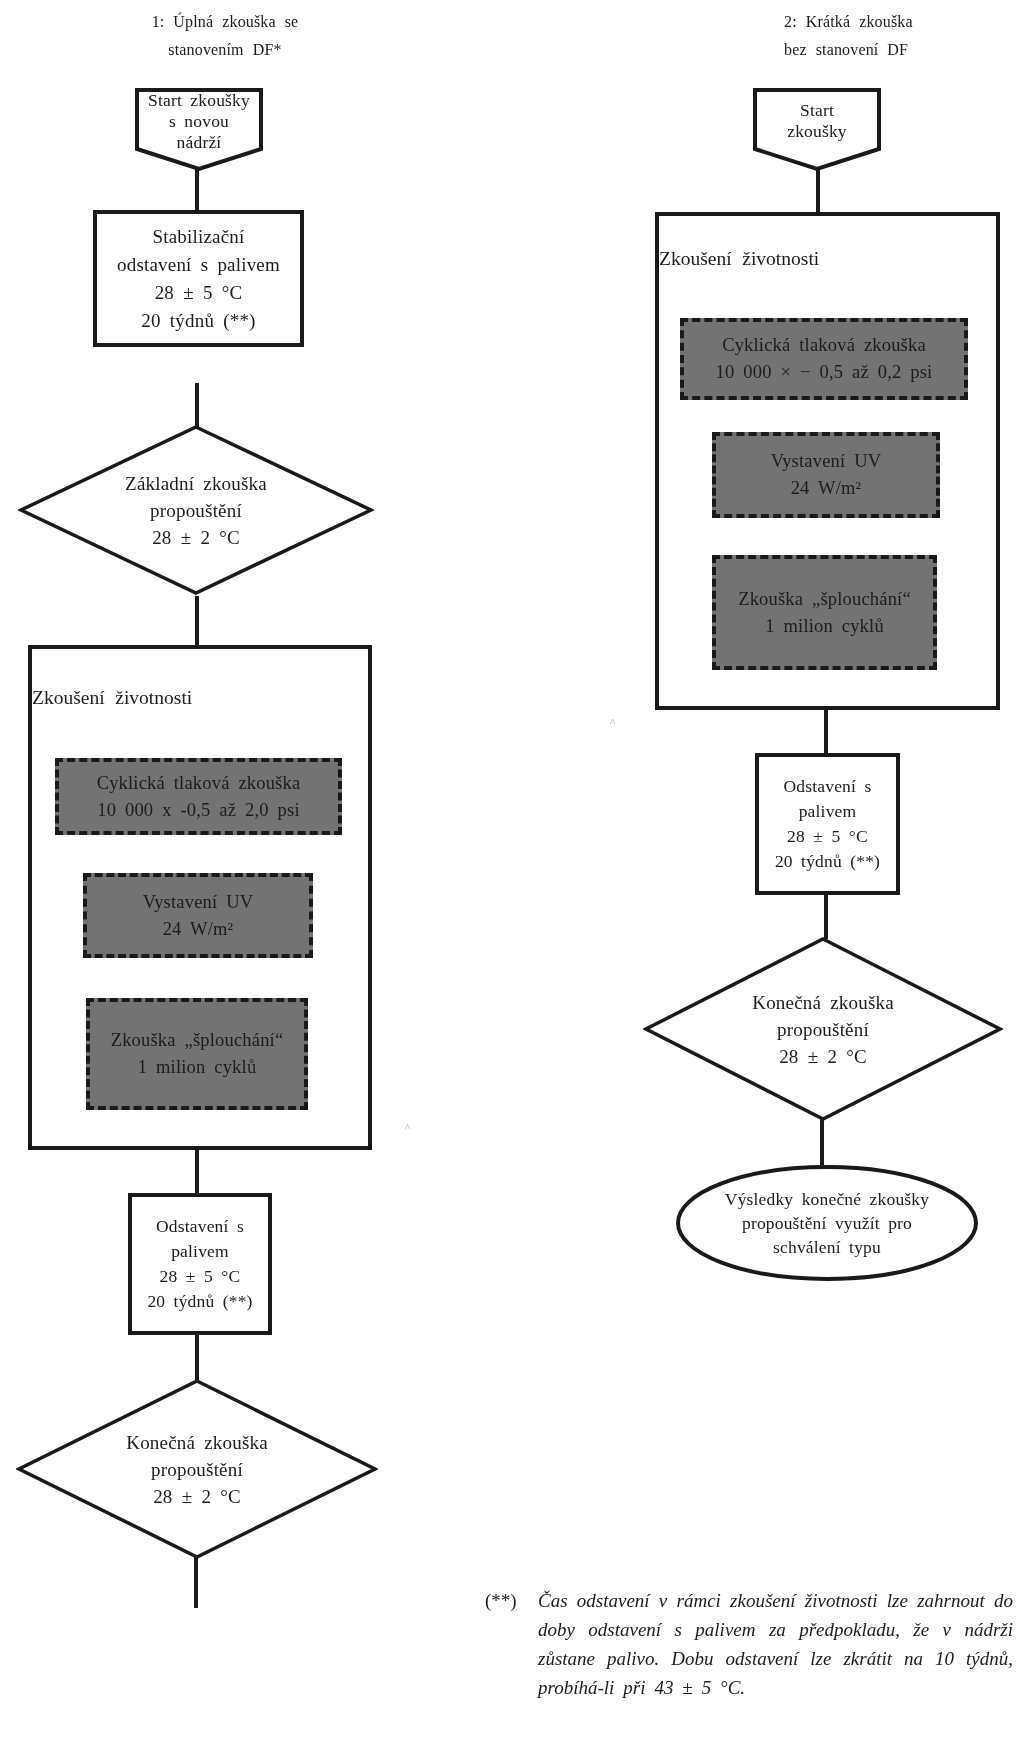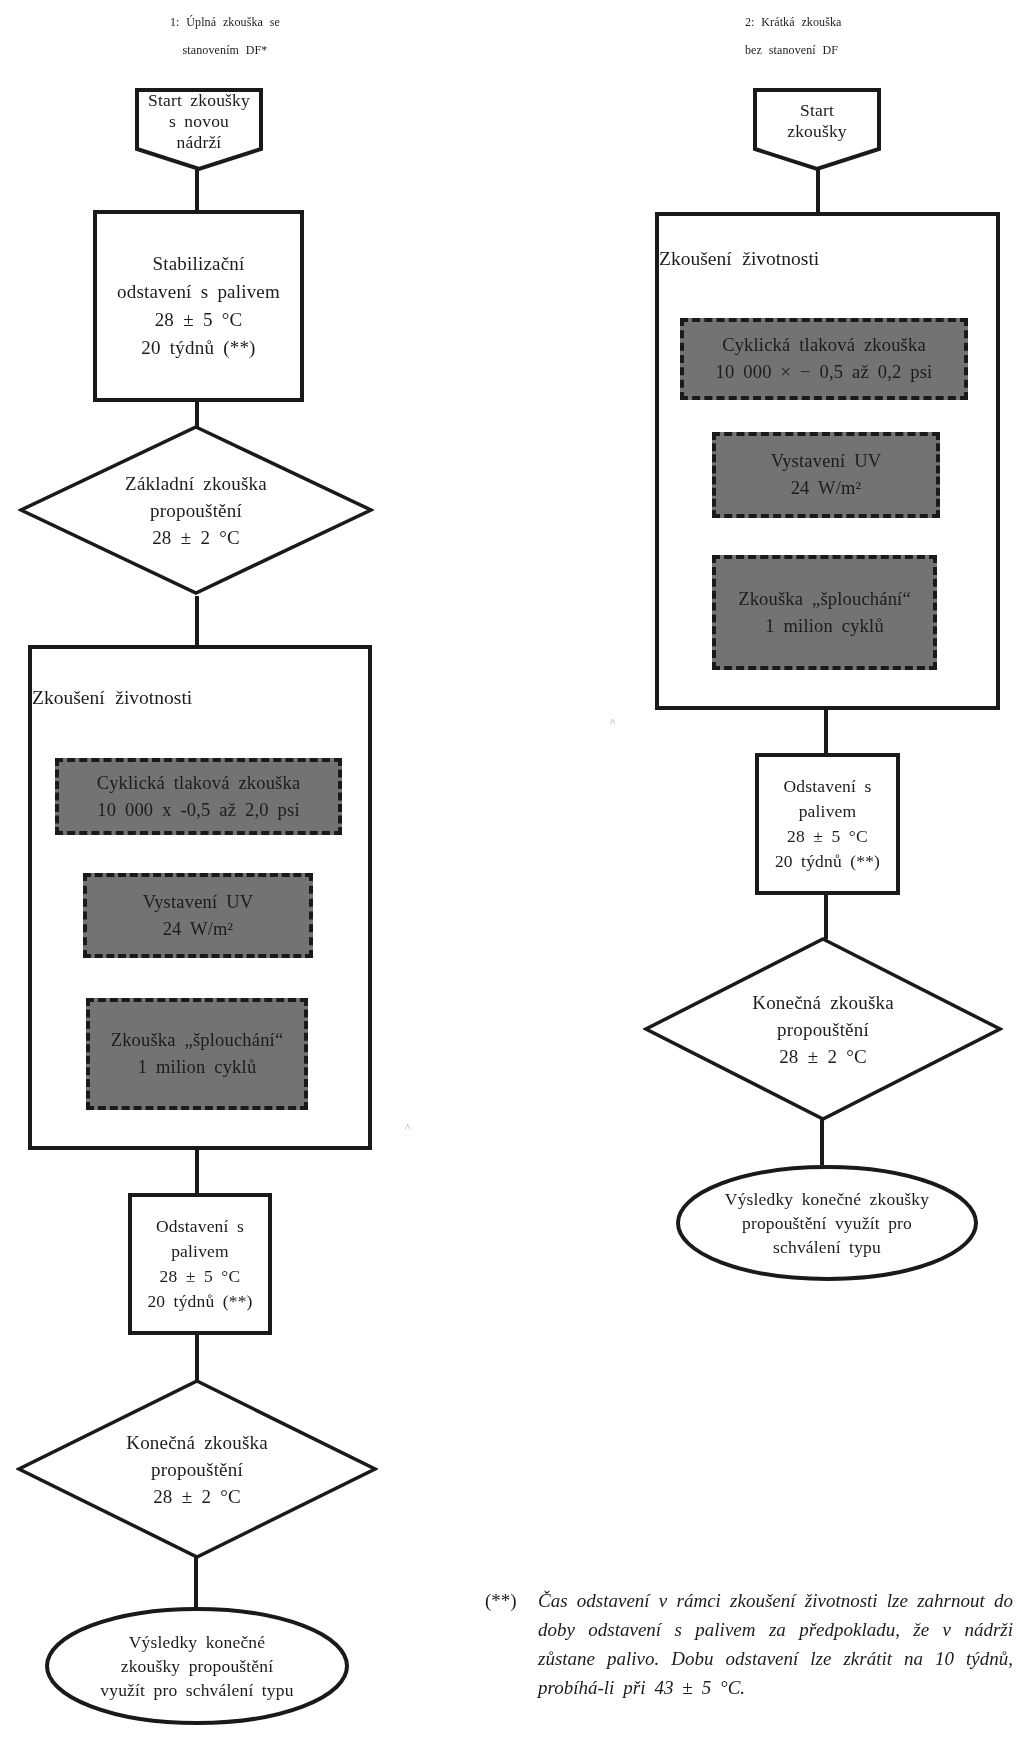--- a/index.html
+++ b/index.html
@@ -37,21 +37,21 @@
     box-sizing: border-box;
   }
   .dashed-box {
     position: absolute;
     border: 4px dashed #1a1a1a;
     background: #737373;
     box-sizing: border-box;
   }
   .title {
     position: absolute;
-    font-size: 12px;
+    font-size: 16px;
     line-height: 28px;
     white-space: pre-line;
     word-spacing: 0.3em;
     letter-spacing: 0.01em;
   }
   .title.centered { text-align: center; }
   .t-pent  { font-size: 17.5px; line-height: 21px; }
   .t-box   { font-size: 19px;   line-height: 28px; }
   .t-diam  { font-size: 19px;   line-height: 27px; }
   .t-dash  { font-size: 18.5px; line-height: 27px; }
@@ -100,21 +100,21 @@
 
   <div class="shape" style="left:135px; top:88px; width:128px; height:84px;">
     <svg width="128" height="84" viewBox="0 0 128 84">
       <polygon points="2,2 126,2 126,61 64,81 2,61" fill="#ffffff" stroke="#1a1a1a" stroke-width="4"></polygon>
     </svg>
     <div class="flow-text t-pent" style="bottom:18px;">Start zkoušky
 s novou
 nádrží</div>
   </div>
 
-  <div class="solid-box" style="left:93px; top:210px; width:211px; height:192px;">
+  <div class="solid-box" style="left:93px; top:210px; width:211px; height:137px;">
     <div class="flow-text t-box">Stabilizační
 odstavení s palivem
 28 ± 5 °C
 20 týdnů (**)</div>
   </div>
 
   <div class="shape" style="left:18px; top:424px; width:356px; height:172px;">
     <svg width="356" height="172" viewBox="0 0 356 172">
       <polygon points="178,3 353,86 178,169 3,86" fill="#ffffff" stroke="#1a1a1a" stroke-width="3.5"></polygon>
     </svg>
@@ -148,30 +148,22 @@
 
   <div class="shape" style="left:16px; top:1378px; width:362px; height:182px;">
     <svg width="362" height="182" viewBox="0 0 362 182">
       <polygon points="181,3 359,91 181,179 3,91" fill="#ffffff" stroke="#1a1a1a" stroke-width="3.5"></polygon>
     </svg>
     <div class="flow-text t-diam">Konečná zkouška
 propouštění
 28 ± 2 °C</div>
   </div>
 
-  <div class="shape" style="left:43px; top:1605px; width:308px; height:122px;">
-    <svg width="308" height="122" viewBox="0 0 308 122">
-      <ellipse cx="154" cy="61" rx="150" ry="57" fill="#ffffff" stroke="#1a1a1a" stroke-width="4"></ellipse>
-    </svg>
-    <div class="flow-text t-ell">Výsledky konečné
-zkoušky propouštění
-využít pro schválení typu</div>
-  </div>
-
-  <div class="title" style="left:745px; top:8px; width:230px;">2: Krátká zkouška
+
+  <div class="title" style="left:784px; top:8px; width:230px;">2: Krátká zkouška
 bez stanovení DF</div>
 
   <div class="shape" style="left:753px; top:88px; width:128px; height:84px;">
     <svg width="128" height="84" viewBox="0 0 128 84">
       <polygon points="2,2 126,2 126,61 64,81 2,61" fill="#ffffff" stroke="#1a1a1a" stroke-width="4"></polygon>
     </svg>
     <div class="flow-text t-pent" style="bottom:18px;">Start
 zkoušky</div>
   </div>
 

